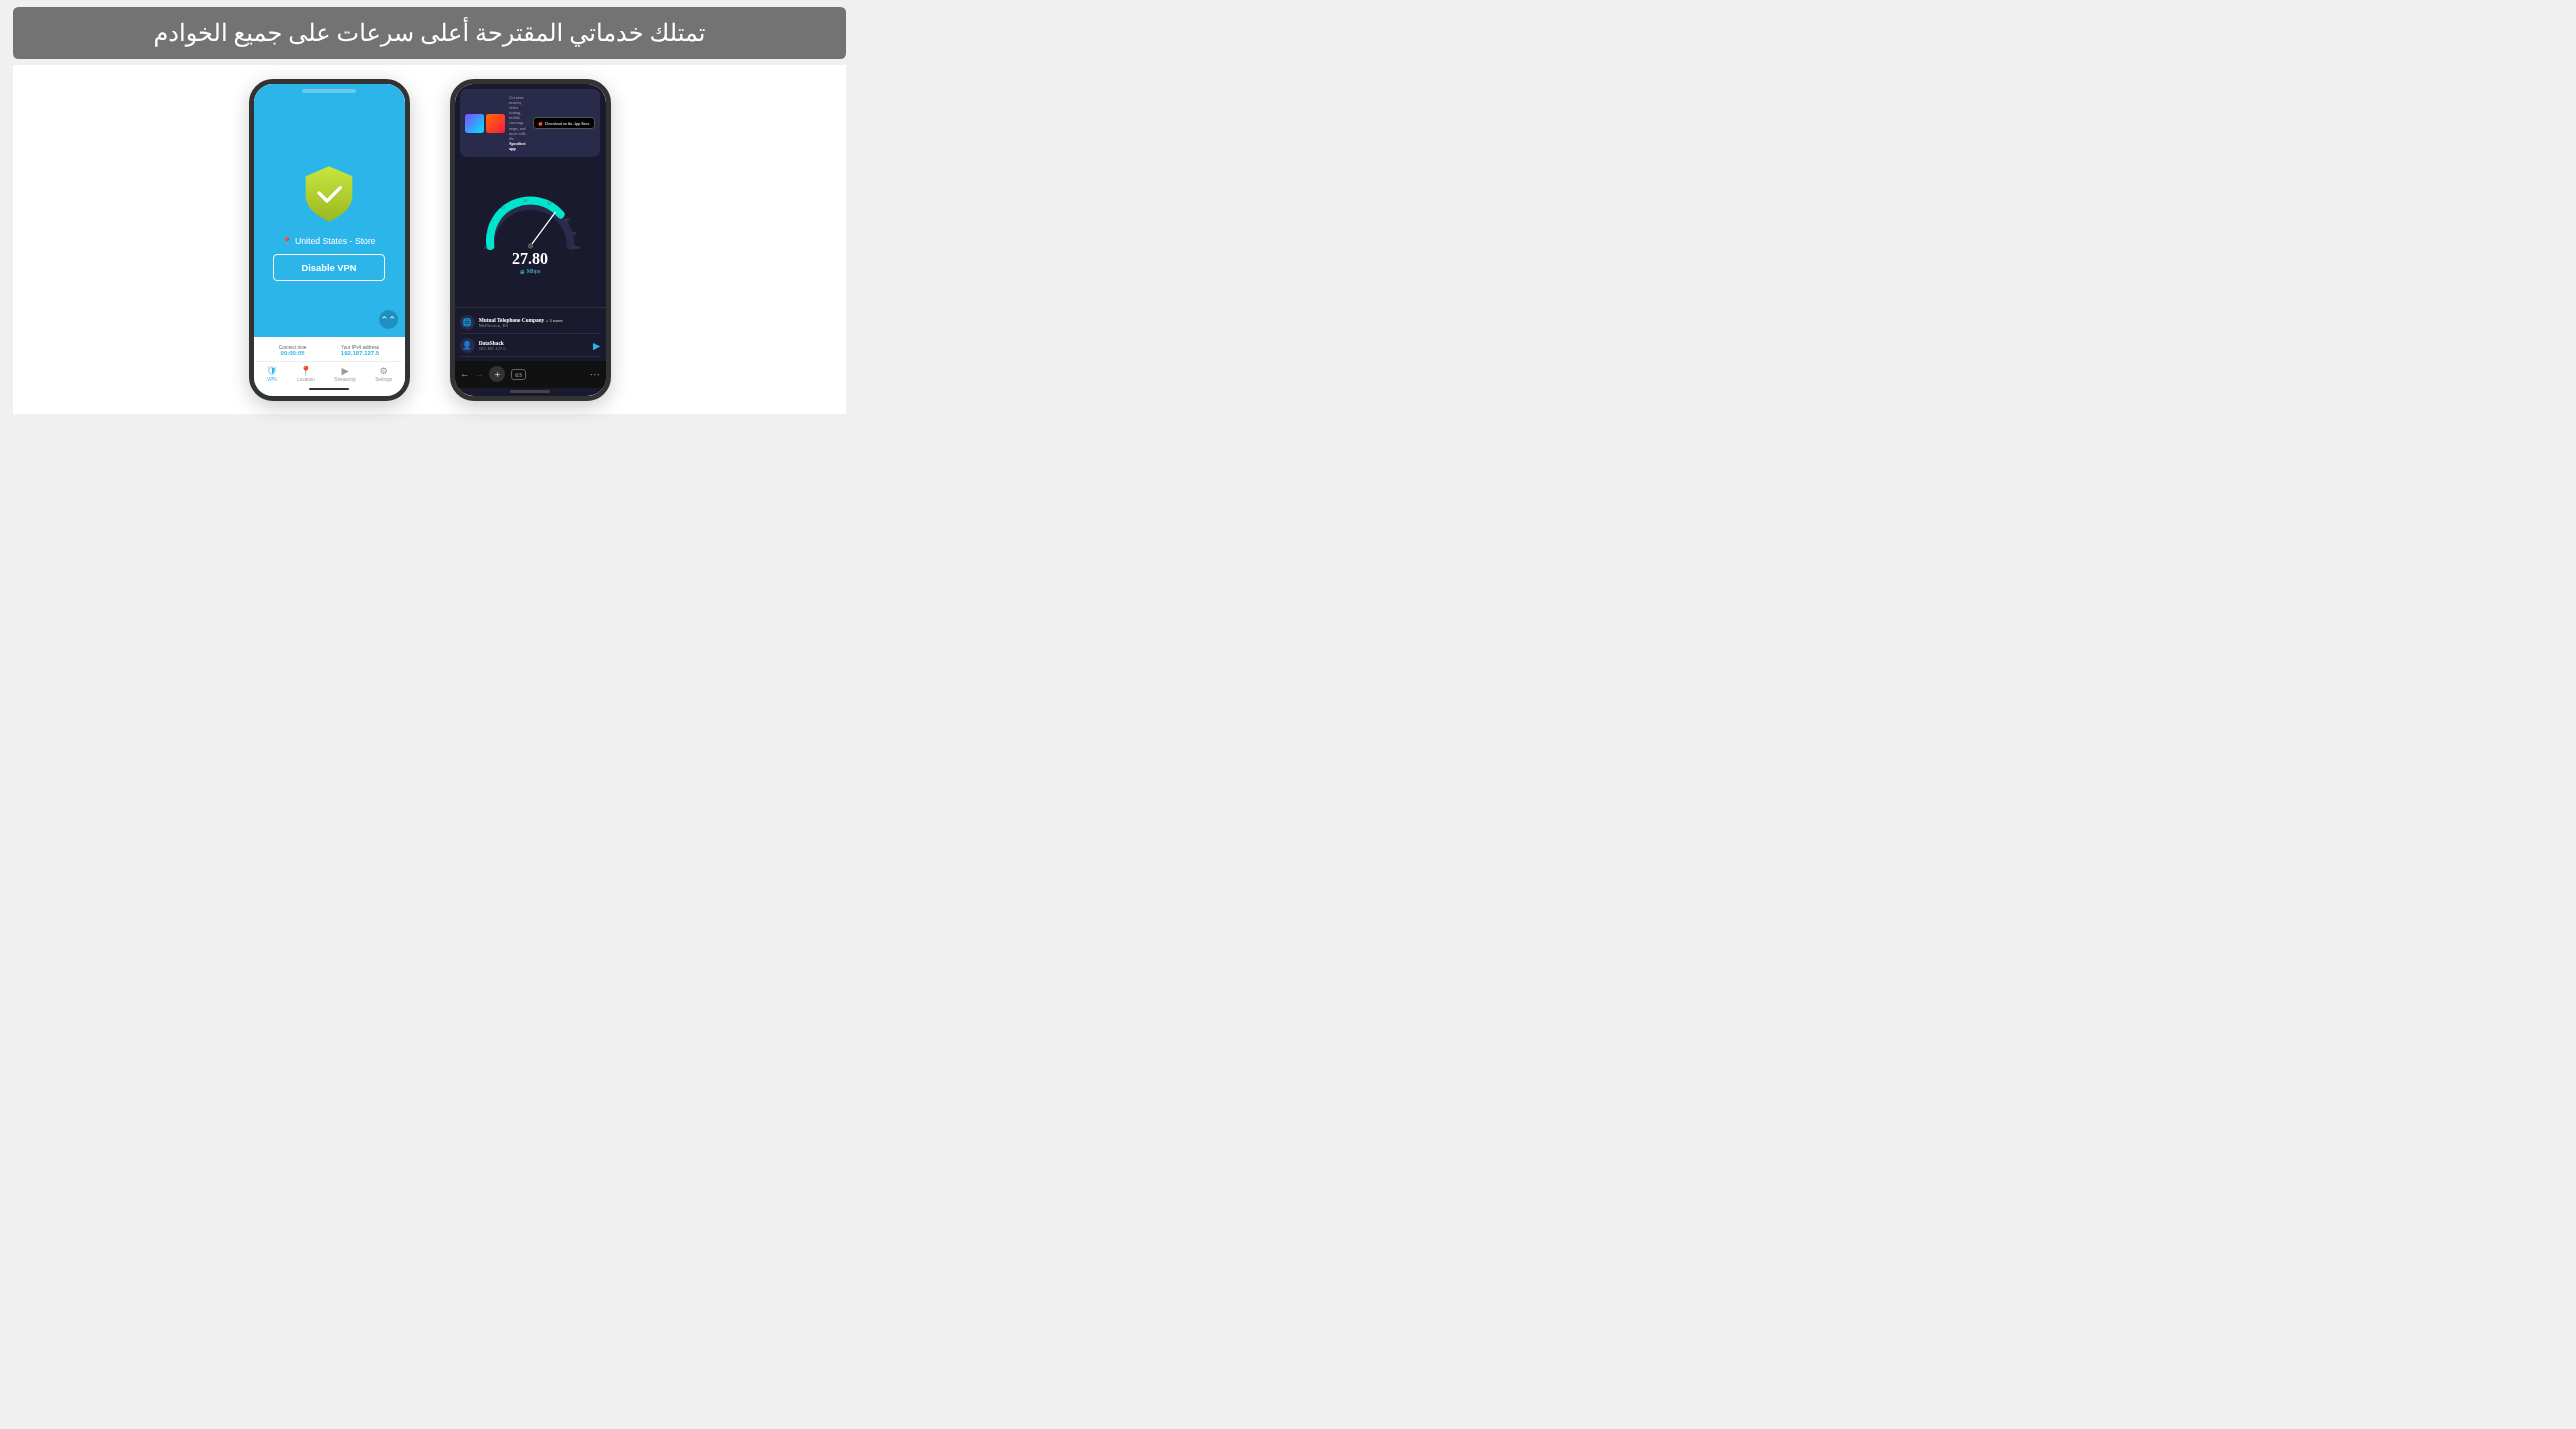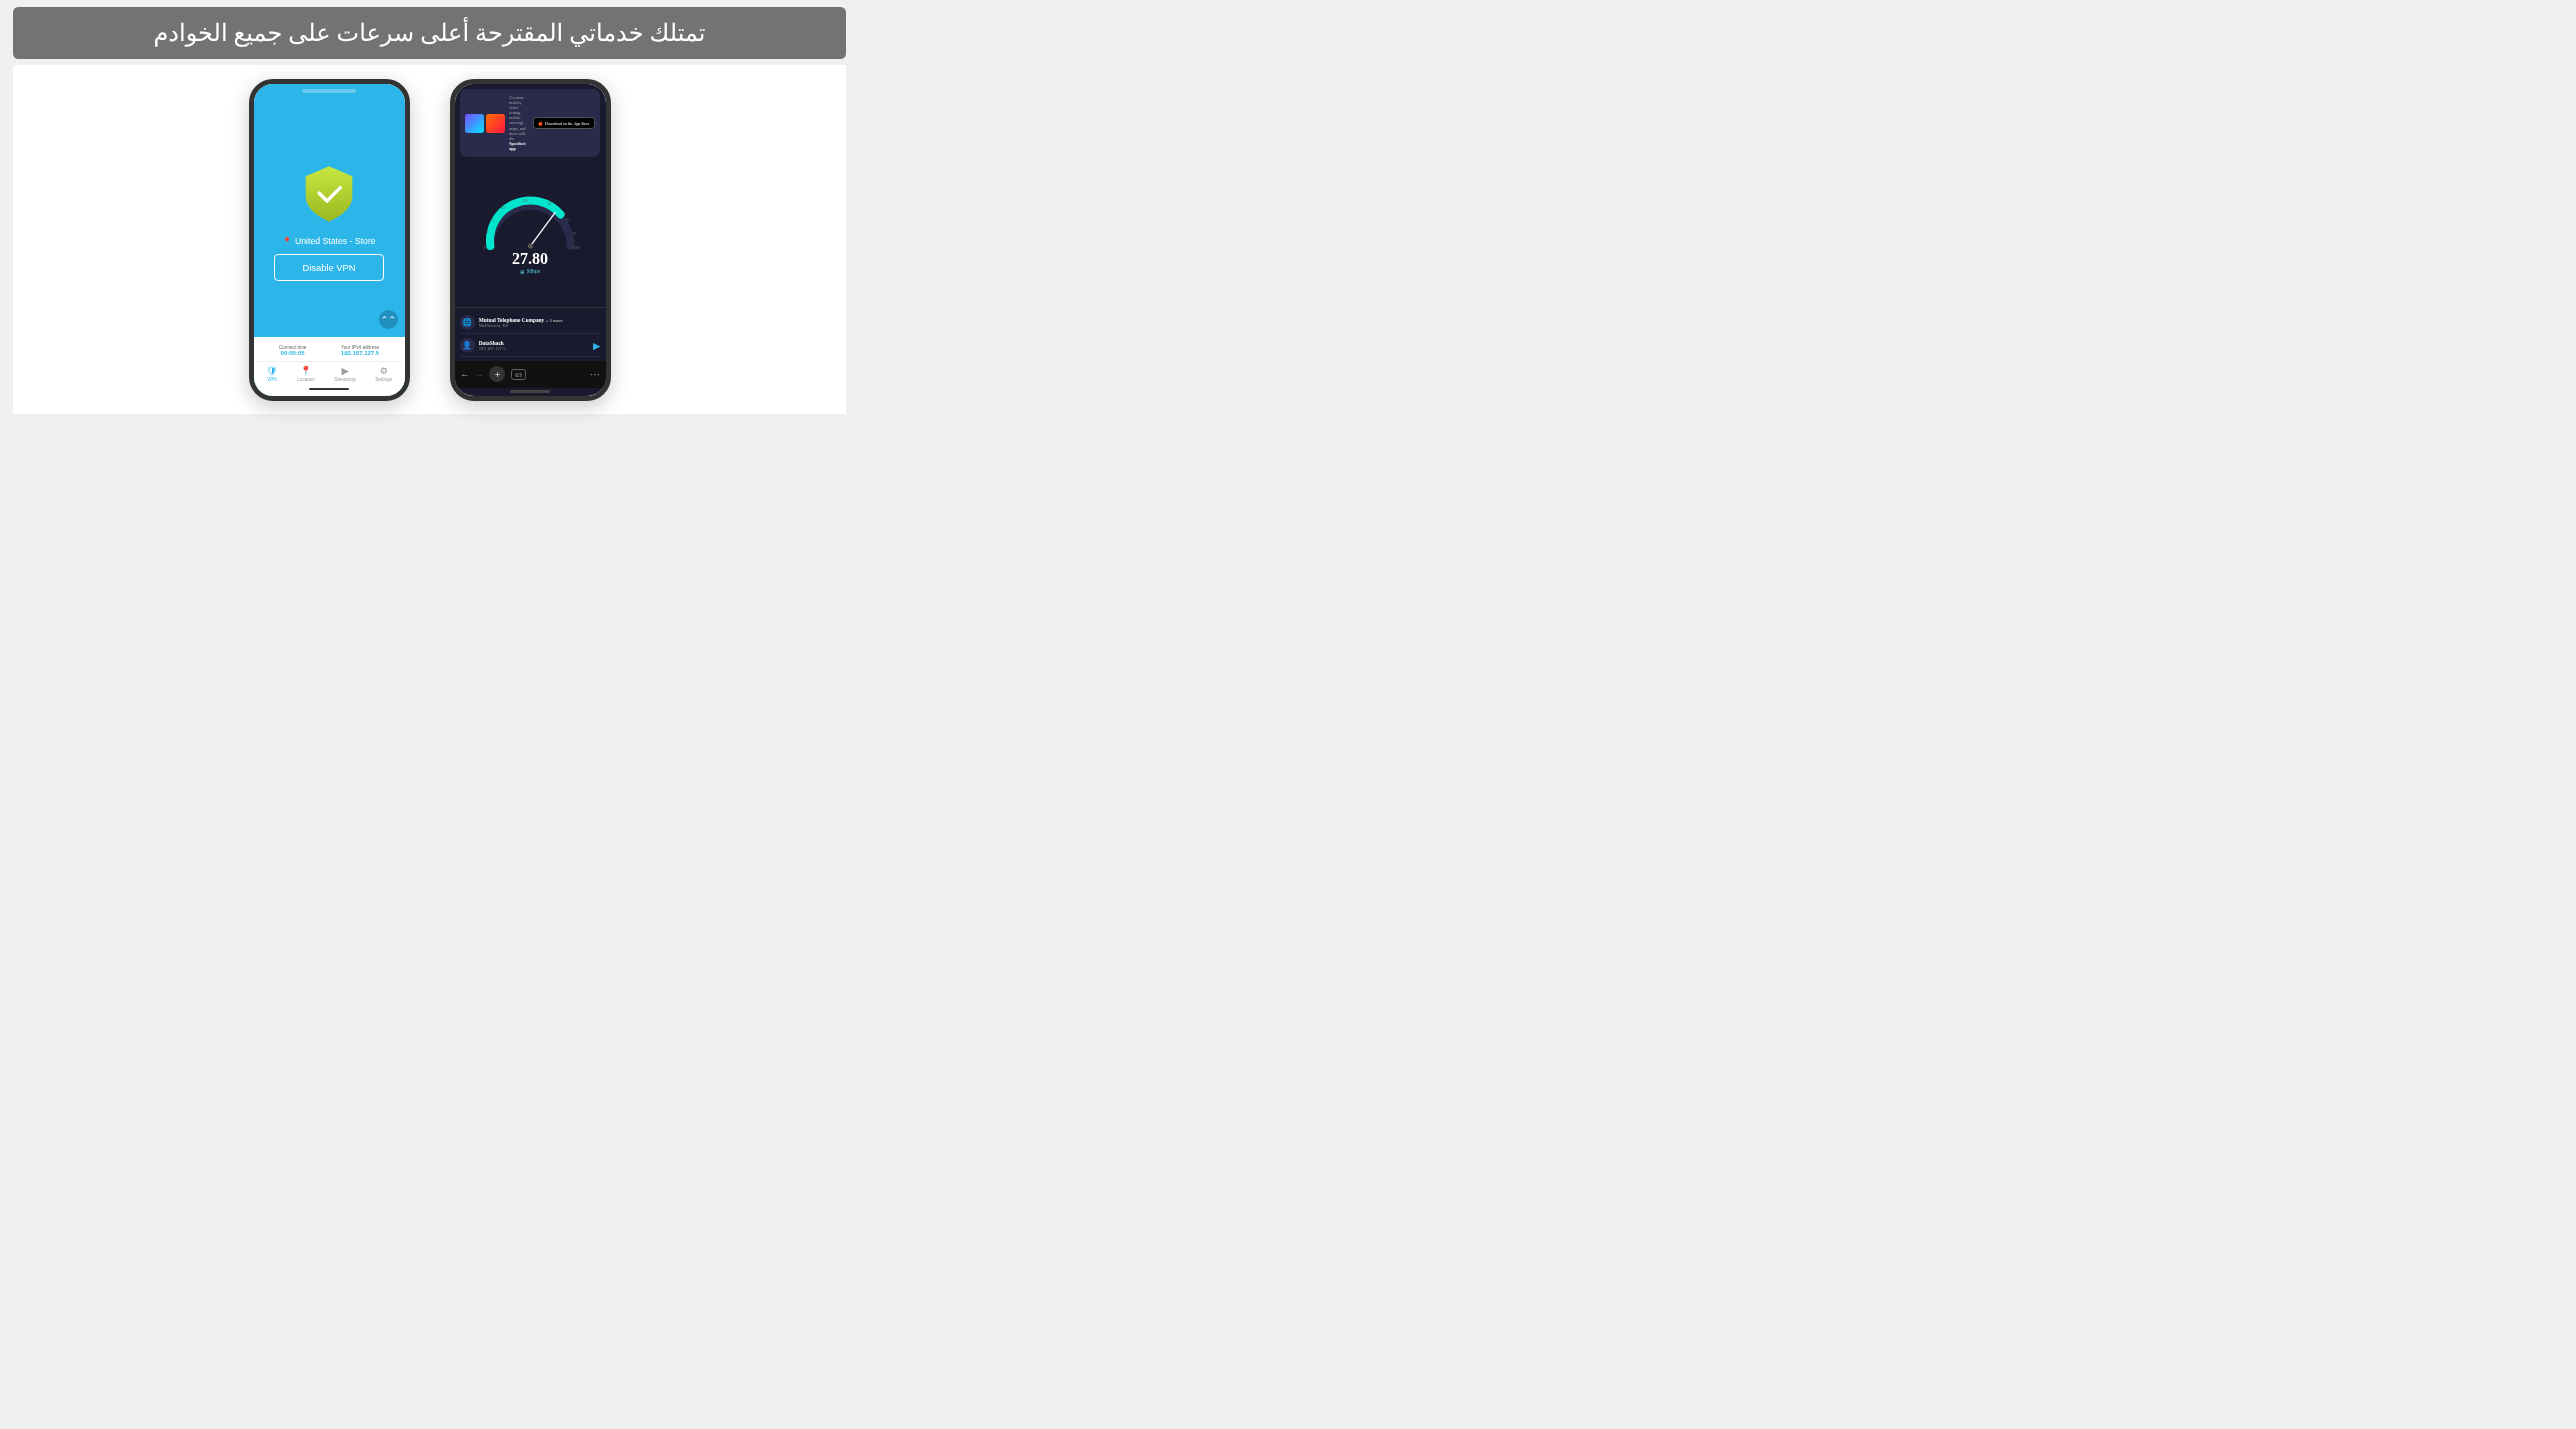--- a/index.html
+++ b/index.html
@@ -108,21 +108,21 @@
 
     .location-pin {
       font-size: 8px;
     }
 
     .disable-btn {
       border: 1.3px solid white;
       background: transparent;
       color: white;
       font-size: 9.4px;
-      font-weight: normal;
+      font-weight: bold;
       padding: 6.7px 27px;
       border-radius: 4px;
       cursor: pointer;
       text-align: right;
     }
 
     .vpn-bottom-bar {
       background: white;
       padding: 5.4px 2.7px 2.7px;
       width: 100%;

